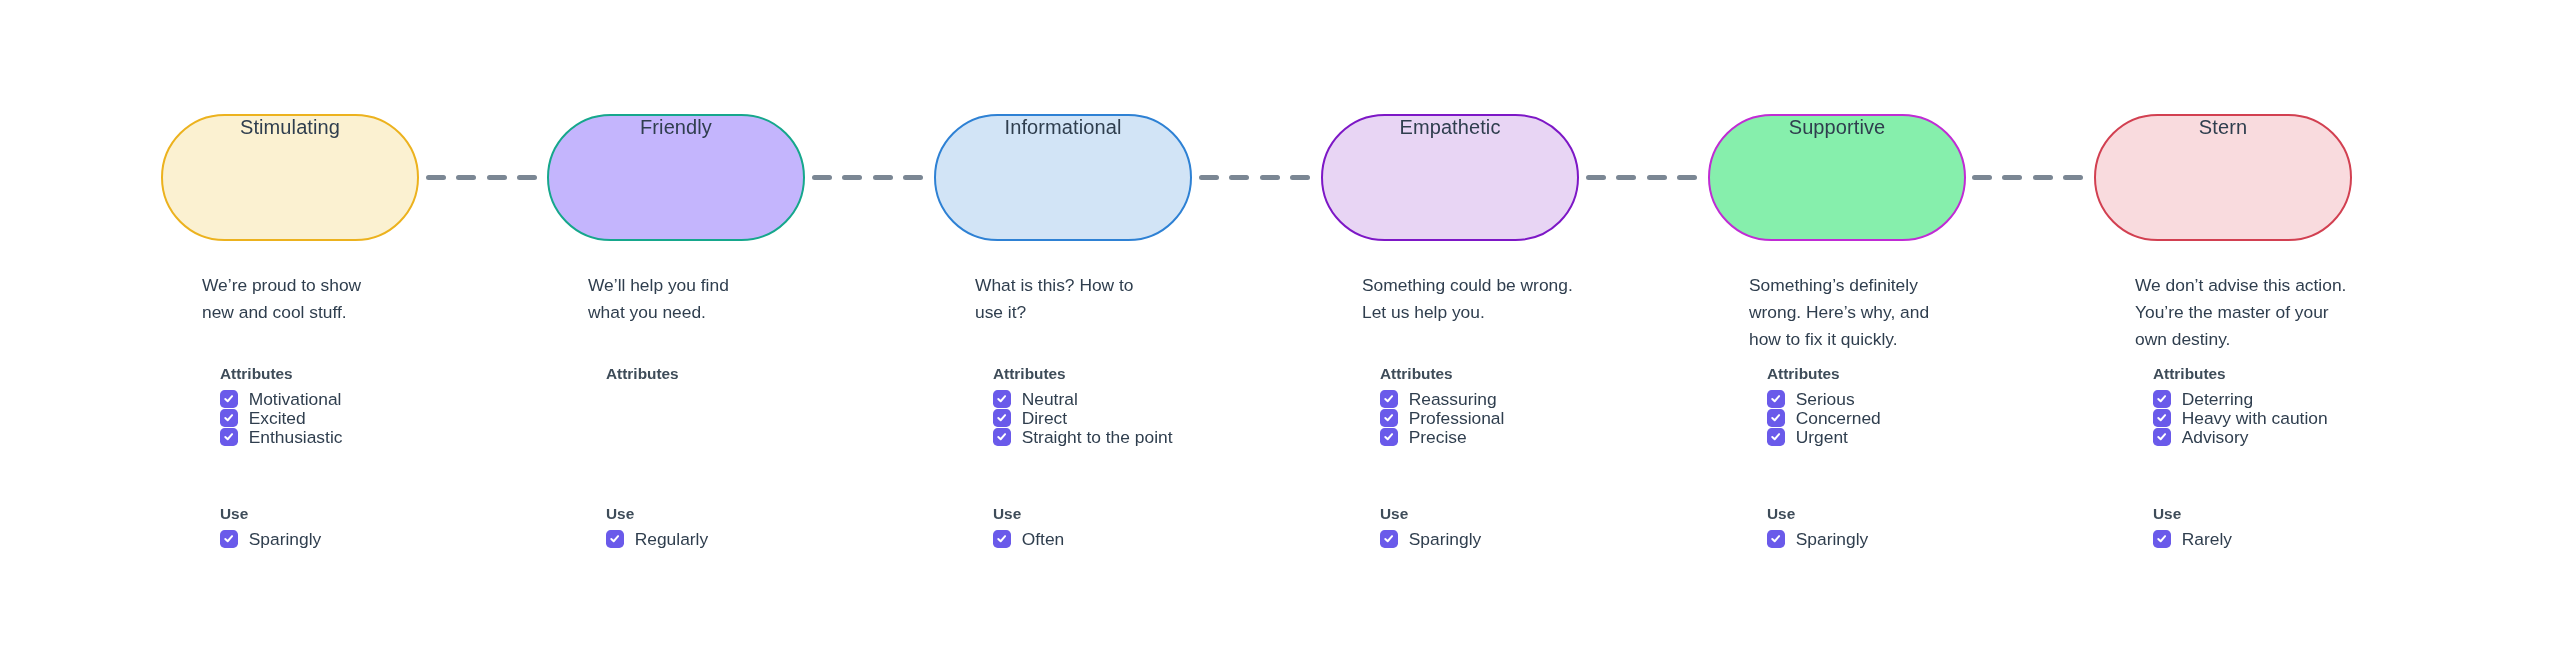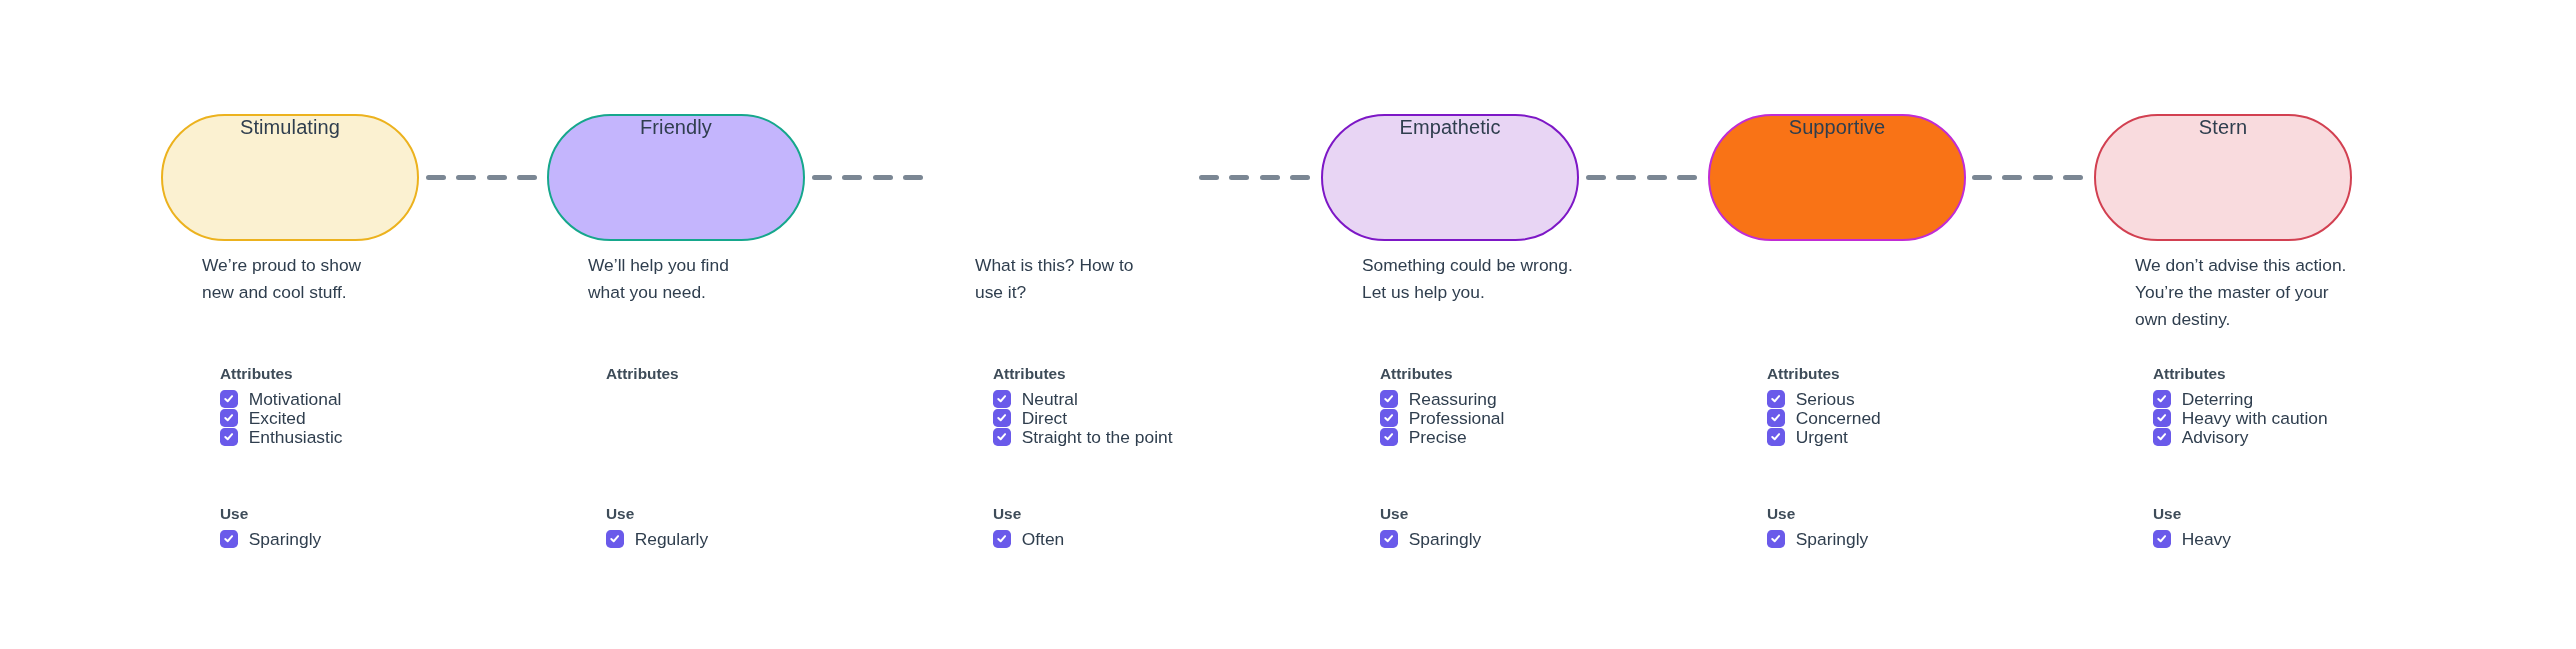--- a/index.html
+++ b/index.html
@@ -11,21 +11,21 @@
   }
   .column { position:absolute; top:114px; width:258px; height:456px; }
   .pill {
     position:absolute; top:0; left:0;
     width:258px; height:127px; box-sizing:border-box;
     border:2px solid #999; border-radius:64px;
     display:flex; align-items:flex-start; justify-content:center;
   }
   .pill-label { font-size:20px; color:#2F3E4E; letter-spacing:0.1px; }
   .desc {
-    position:absolute; top:138px; left:41px;
+    position:absolute; top:158px; left:41px;
     font-size:17.4px; line-height:27px; color:#2F3E4E;
     white-space:pre-line;
   }
   .sec-heading {
     position:absolute; left:59px;
     font-size:15.4px; font-weight:bold; color:#3E4C59;
   }
   .attr-heading { top:251px; }
   .use-heading  { top:391px; }
   .rows {
@@ -136,20 +136,23 @@
     <span class="checkbox" style="background: rgb(106, 90, 234);">
         <svg width="11.4" height="11.4" viewBox="0 0 20 20">
           <path d="M4 10.5 L8.2 14.5 L16 5.5" stroke="#FFFFFF" stroke-width="3.4" fill="none" stroke-linecap="round" stroke-linejoin="round"></path>
         </svg>
       </span>
     <span class="row-label">Regularly</span>
   </div>
 </div>
 
 <div class="column" style="left:934px">
+  <div class="pill" style="background: rgb(210, 228, 246); border-color: rgb(46, 129, 212);">
+    <span class="pill-label">Informational</span>
+  </div>
   <div class="desc">What is this? How to
 use it?</div>
   <div class="sec-heading attr-heading">Attributes</div>
   <div class="rows">
     <div class="row">
       <span class="checkbox" style="background: rgb(106, 90, 234);">
           <svg width="11.4" height="11.4" viewBox="0 0 20 20">
             <path d="M4 10.5 L8.2 14.5 L16 5.5" stroke="#FFFFFF" stroke-width="3.4" fill="none" stroke-linecap="round" stroke-linejoin="round"></path>
           </svg>
         </span>
@@ -221,23 +224,26 @@
     <span class="checkbox" style="background: rgb(106, 90, 234);">
         <svg width="11.4" height="11.4" viewBox="0 0 20 20">
           <path d="M4 10.5 L8.2 14.5 L16 5.5" stroke="#FFFFFF" stroke-width="3.4" fill="none" stroke-linecap="round" stroke-linejoin="round"></path>
         </svg>
       </span>
     <span class="row-label">Sparingly</span>
   </div>
 </div>
 
 <div class="column" style="left:1708px">
-  <div class="pill" style="background: #f97316; border-color: rgb(192, 44, 212);">
+  <div class="pill" style="background: #86efac; border-color: rgb(192, 44, 212);">
     <span class="pill-label">Supportive</span>
   </div>
+  <div class="desc">Something’s definitely
+wrong. Here’s why, and
+how to fix it quickly.</div>
   <div class="sec-heading attr-heading">Attributes</div>
   <div class="rows">
     <div class="row">
       <span class="checkbox" style="background: rgb(106, 90, 234);">
           <svg width="11.4" height="11.4" viewBox="0 0 20 20">
             <path d="M4 10.5 L8.2 14.5 L16 5.5" stroke="#FFFFFF" stroke-width="3.4" fill="none" stroke-linecap="round" stroke-linejoin="round"></path>
           </svg>
         </span>
       <span class="row-label">Serious</span>
     </div>
@@ -303,16 +309,16 @@
       <span class="row-label">Advisory</span>
     </div>
   </div>
   <div class="sec-heading use-heading">Use</div>
   <div class="row use-row">
     <span class="checkbox" style="background: rgb(106, 90, 234);">
         <svg width="11.4" height="11.4" viewBox="0 0 20 20">
           <path d="M4 10.5 L8.2 14.5 L16 5.5" stroke="#FFFFFF" stroke-width="3.4" fill="none" stroke-linecap="round" stroke-linejoin="round"></path>
         </svg>
       </span>
-    <span class="row-label">Heavy</span>
+    <span class="row-label">Rarely</span>
   </div>
 </div>
 
 
 </body></html>

